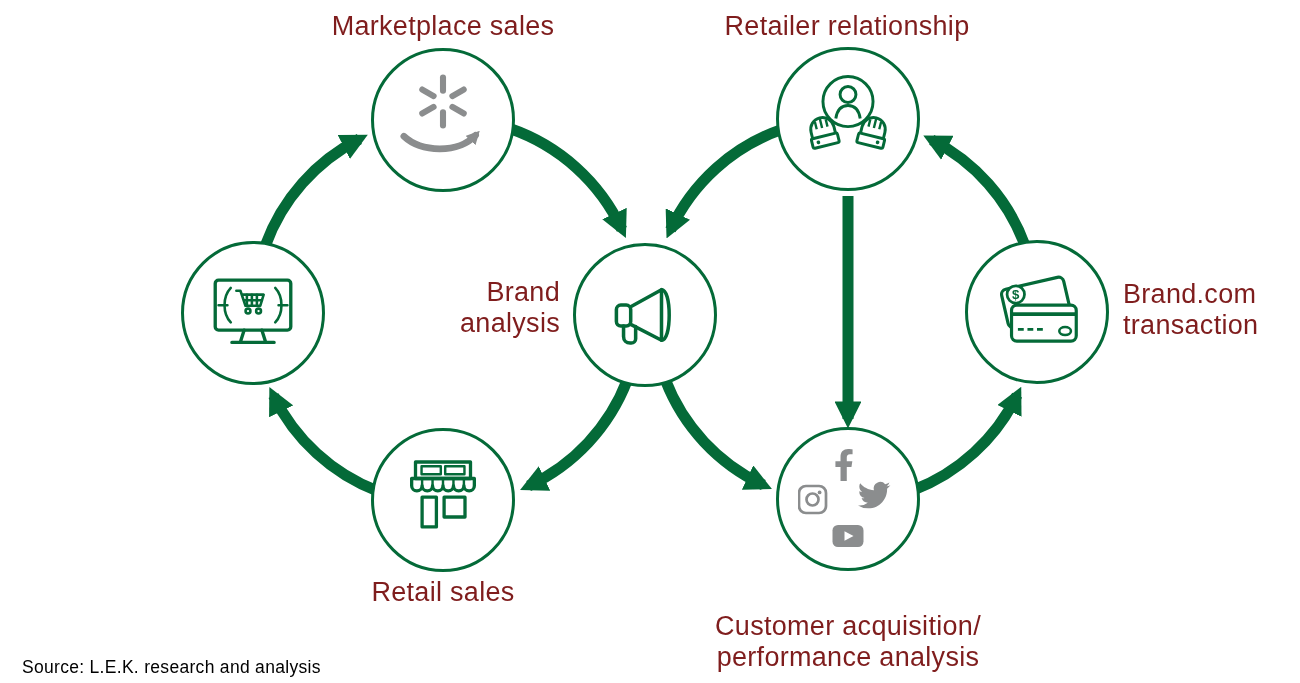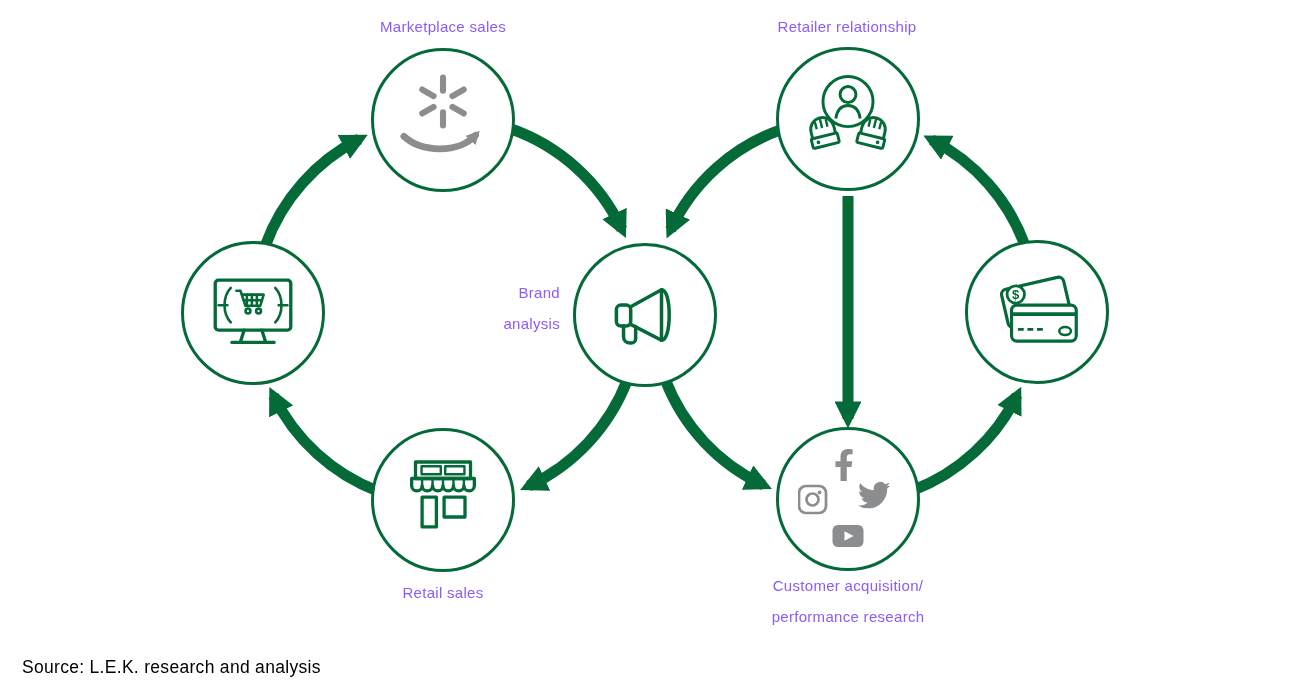--- a/index.html
+++ b/index.html
@@ -7,21 +7,21 @@
     position:relative;width:1300px;height:683px;background:#ffffff;overflow:hidden;
     font-family:"Liberation Sans", sans-serif;
   }
   .arrows{position:absolute;left:0;top:0;}
   .node-circle{
     position:absolute;width:144px;height:144px;border-radius:50%;
     background:#fff;border:3px solid #046a38;box-sizing:border-box;
     display:flex;align-items:center;justify-content:center;
   }
   .label{
-    position:absolute;color:#8b5cf6;font-size:15px;line-height:31px;
+    position:absolute;color:#7f1d1d;font-size:27px;line-height:31px;
     letter-spacing:0.3px;white-space:nowrap;
   }
   .label.center{transform:translateX(-50%);text-align:center;}
   .label.right{text-align:right;}
   .label.left{text-align:left;}
   .source{
     position:absolute;left:22px;top:657px;color:#000000;font-size:17.5px;
     letter-spacing:0.3px;
   }
 </style>
@@ -167,23 +167,27 @@
   <div class="label center" style="left:847px;top:11px">Retailer relationship</div>
 
   <div class="label right" style="right:1134px;top:279px">
   </div>
 
   <div class="label right" style="right:740px;top:277px">
     <div>Brand</div>
     <div>analysis</div>
   </div>
 
+  <div class="label left" style="left:1123px;top:279px">
+    <div>Brand.com</div>
+    <div>transaction</div>
+  </div>
 
   <div class="label center" style="left:443px;top:577px">Retail sales</div>
 
-  <div class="label center" style="left:848px;top:570px">
+  <div class="label center" style="left:848px;top:611px">
     <div>Customer acquisition/</div>
-    <div>performance research</div>
+    <div>performance analysis</div>
   </div>
 
   <div class="source">Source: L.E.K. research and analysis</div>
 
 </div>
 
 </body></html>

